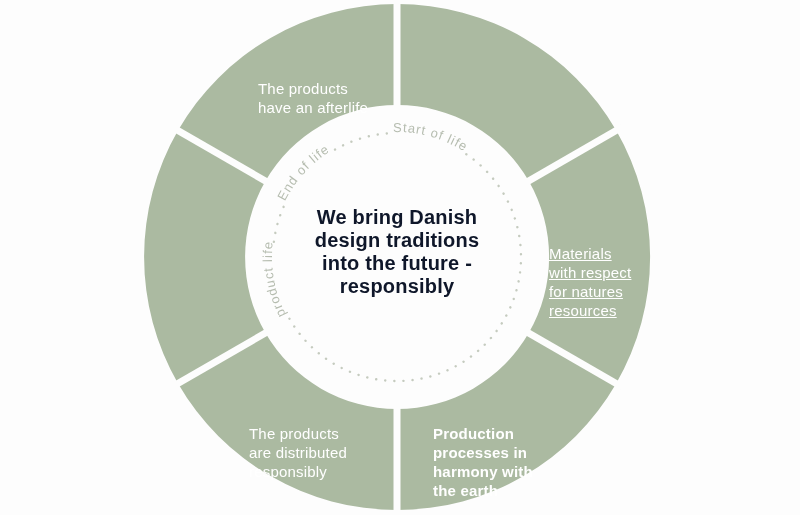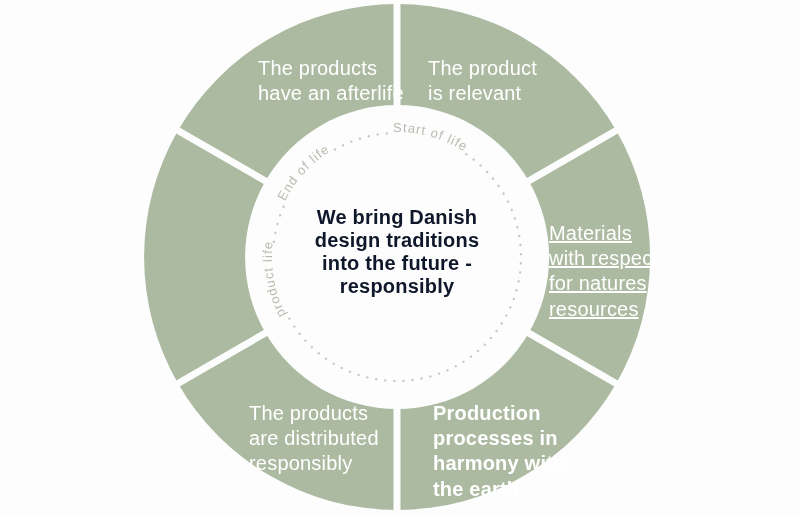--- a/index.html
+++ b/index.html
@@ -17,24 +17,25 @@
   }
   .canvas svg {
     position: absolute;
     left: 0;
     top: 0;
   }
   .seg-label {
     position: absolute;
     white-space: pre-line;
     color: #ffffff;
-    font-size: 20px;
+    font-size: 15px;
     line-height: 1.26;
     font-weight: 500;
     letter-spacing: 0.2px;
+    margin-top: 24px;
   }
   .center-statement {
     position: absolute;
     left: 397px;
     top: 252px;
     transform: translate(-50%, -50%);
     white-space: pre-line;
     text-align: center;
     color: #0f172a;
     font-size: 20px;
@@ -85,22 +86,20 @@
       <textPath href="#lifecyclePath" startOffset="72.2%" text-anchor="middle">product life</textPath>
     </text>
     <text class="curved-label">
       <textPath href="#lifecyclePath" startOffset="86.7%" text-anchor="middle">End of life</textPath>
     </text>
   </svg>
 
   <div class="seg-label" style="left:258px; top:56px;">The products
 have an afterlife</div>
 
-  <div class="seg-label" style="left:428px; top:56px;">The product
-is relevant</div>
 
   <div class="seg-label" style="left:549px; top:221px;text-decoration:underline;">Materials
 with respect
 for natures
 resources</div>
 
   <div class="seg-label" style="left:433px; top:401px;font-weight:bold;">Production
 processes in
 harmony with
 the earth</div>

